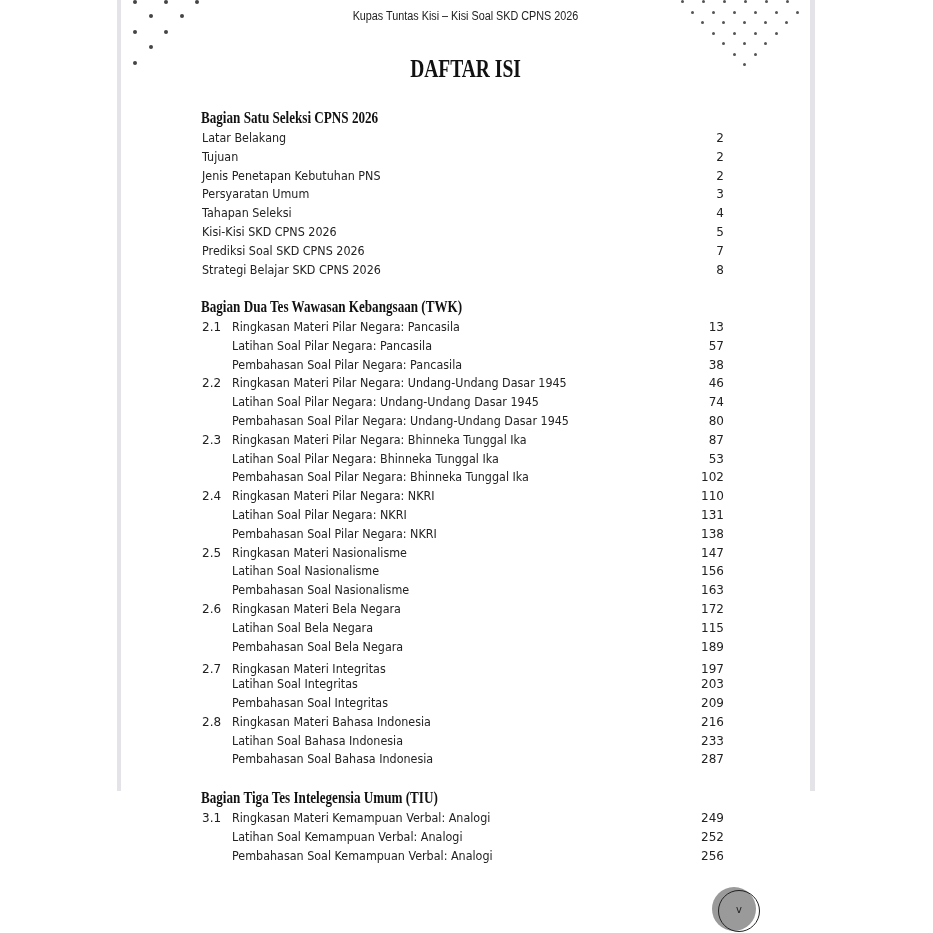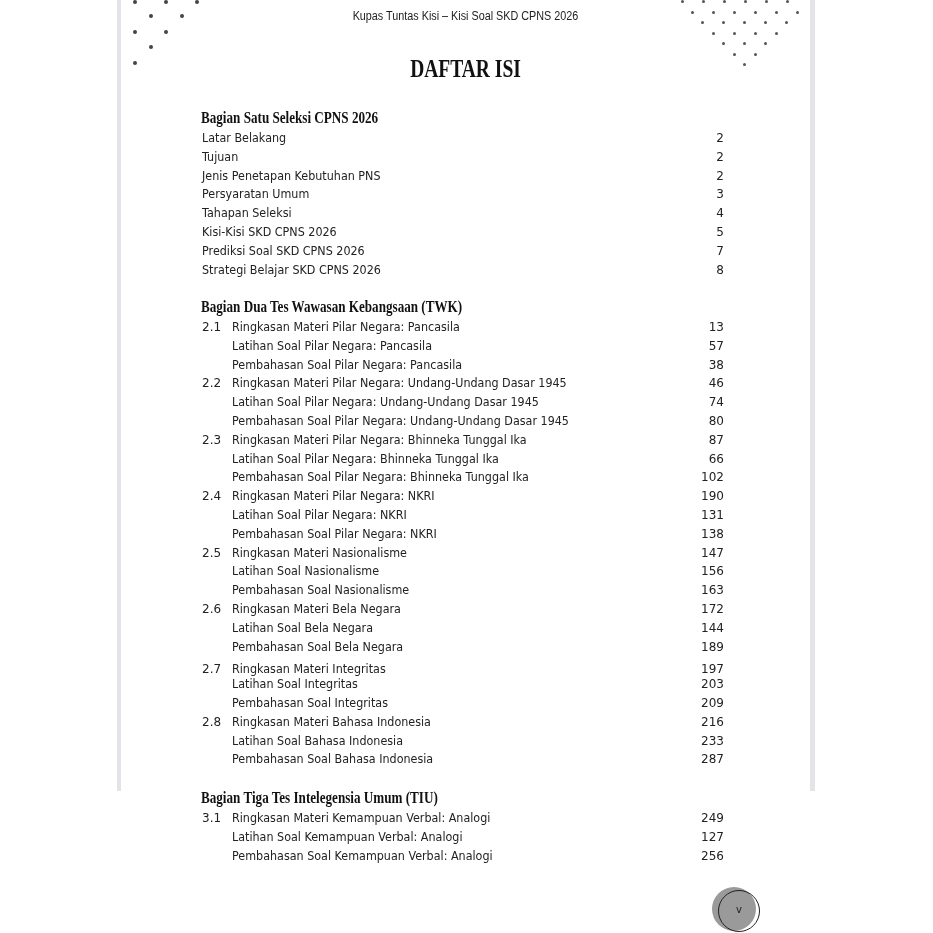--- a/index.html
+++ b/index.html
@@ -152,31 +152,31 @@
         <span class="page-no">80</span>
       </div>
       <div class="toc-row" style="top: 432.8px;">
         <span class="num">2.3</span>
         <span class="label" style="left: 30px;">Ringkasan Materi Pilar Negara: Bhinneka Tunggal Ika</span>
         <span class="page-no">87</span>
       </div>
       <div class="toc-row" style="top: 451.6px;">
         <span class="num"></span>
         <span class="label" style="left: 30px;">Latihan Soal Pilar Negara: Bhinneka Tunggal Ika</span>
-        <span class="page-no">66</span>
+        <span class="page-no">53</span>
       </div>
       <div class="toc-row" style="top: 470.4px;">
         <span class="num"></span>
         <span class="label" style="left: 30px;">Pembahasan Soal Pilar Negara: Bhinneka Tunggal Ika</span>
         <span class="page-no">102</span>
       </div>
       <div class="toc-row" style="top: 489.2px;">
         <span class="num">2.4</span>
         <span class="label" style="left: 30px;">Ringkasan Materi Pilar Negara: NKRI</span>
-        <span class="page-no">190</span>
+        <span class="page-no">110</span>
       </div>
       <div class="toc-row" style="top: 508px;">
         <span class="num"></span>
         <span class="label" style="left: 30px;">Latihan Soal Pilar Negara: NKRI</span>
         <span class="page-no">131</span>
       </div>
       <div class="toc-row" style="top: 526.8px;">
         <span class="num"></span>
         <span class="label" style="left: 30px;">Pembahasan Soal Pilar Negara: NKRI</span>
         <span class="page-no">138</span>
@@ -197,21 +197,21 @@
         <span class="page-no">163</span>
       </div>
       <div class="toc-row" style="top: 602px;">
         <span class="num">2.6</span>
         <span class="label" style="left: 30px;">Ringkasan Materi Bela Negara</span>
         <span class="page-no">172</span>
       </div>
       <div class="toc-row" style="top: 620.8px;">
         <span class="num"></span>
         <span class="label" style="left: 30px;">Latihan Soal Bela Negara</span>
-        <span class="page-no">144</span>
+        <span class="page-no">115</span>
       </div>
       <div class="toc-row" style="top: 639.6px;">
         <span class="num"></span>
         <span class="label" style="left: 30px;">Pembahasan Soal Bela Negara</span>
         <span class="page-no">189</span>
       </div>
       <div class="toc-row" style="top: 662px;">
         <span class="num">2.7</span>
         <span class="label" style="left: 30px;">Ringkasan Materi Integritas</span>
         <span class="page-no">197</span>
@@ -243,21 +243,21 @@
       </div>
       <div class="section-heading" style="top: 789px;">Bagian Tiga Tes Intelegensia Umum (TIU)</div>
       <div class="toc-row" style="top: 811px;">
         <span class="num">3.1</span>
         <span class="label" style="left: 30px;">Ringkasan Materi Kemampuan Verbal: Analogi</span>
         <span class="page-no">249</span>
       </div>
       <div class="toc-row" style="top: 829.8px;">
         <span class="num"></span>
         <span class="label" style="left: 30px;">Latihan Soal Kemampuan Verbal: Analogi</span>
-        <span class="page-no">127</span>
+        <span class="page-no">252</span>
       </div>
       <div class="toc-row" style="top: 848.6px;">
         <span class="num"></span>
         <span class="label" style="left: 30px;">Pembahasan Soal Kemampuan Verbal: Analogi</span>
         <span class="page-no">256</span>
       </div>
     </div>
 
   <div class="page-badge"></div>
   <div class="page-badge-ring"></div>

